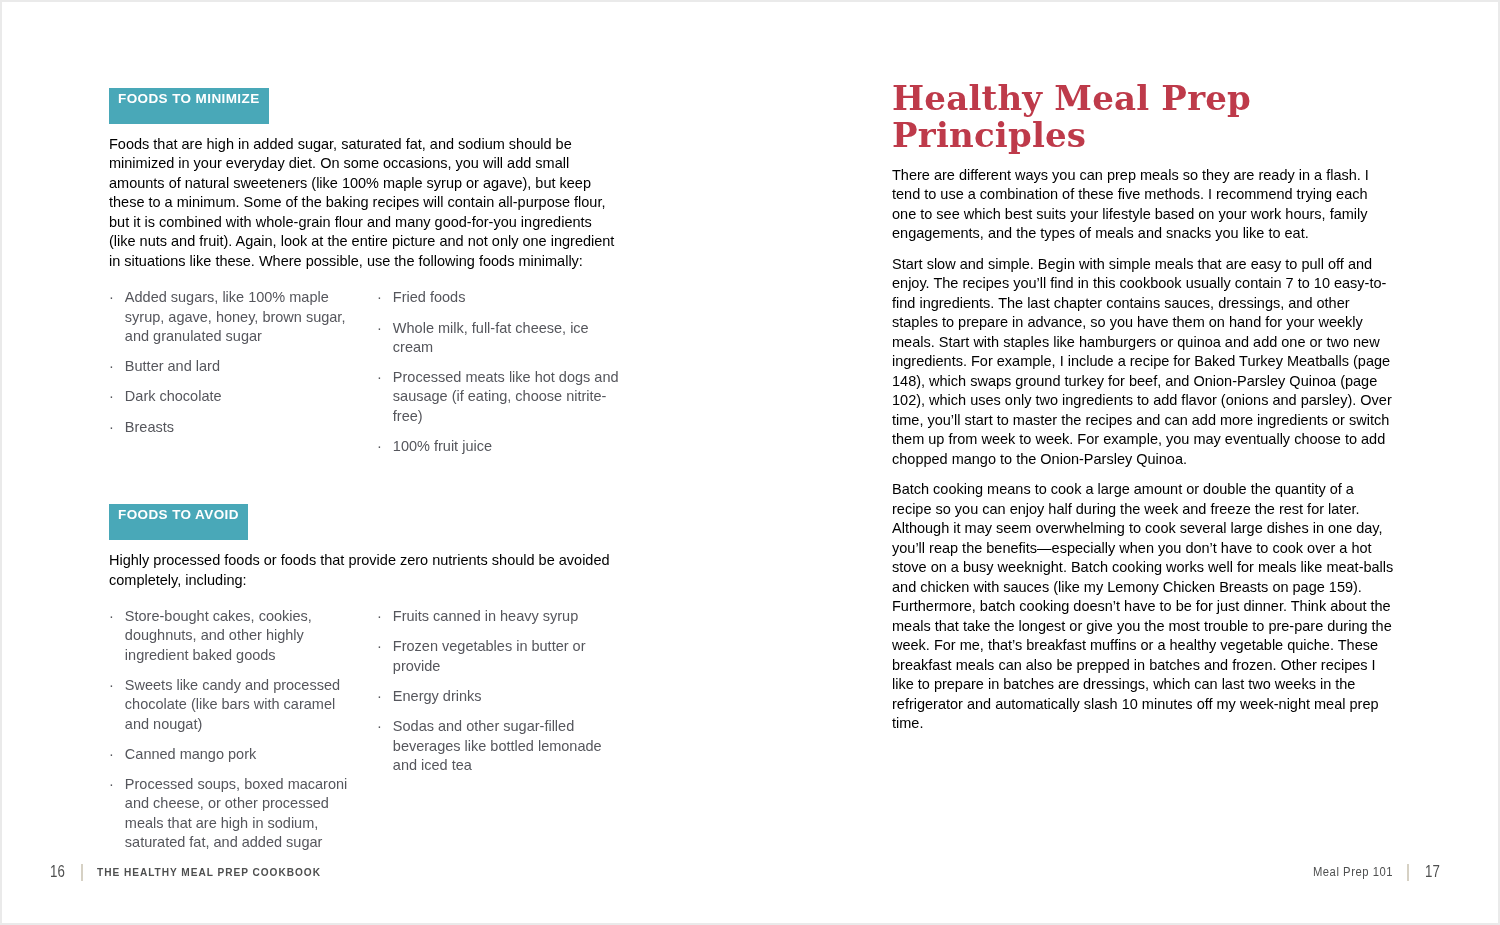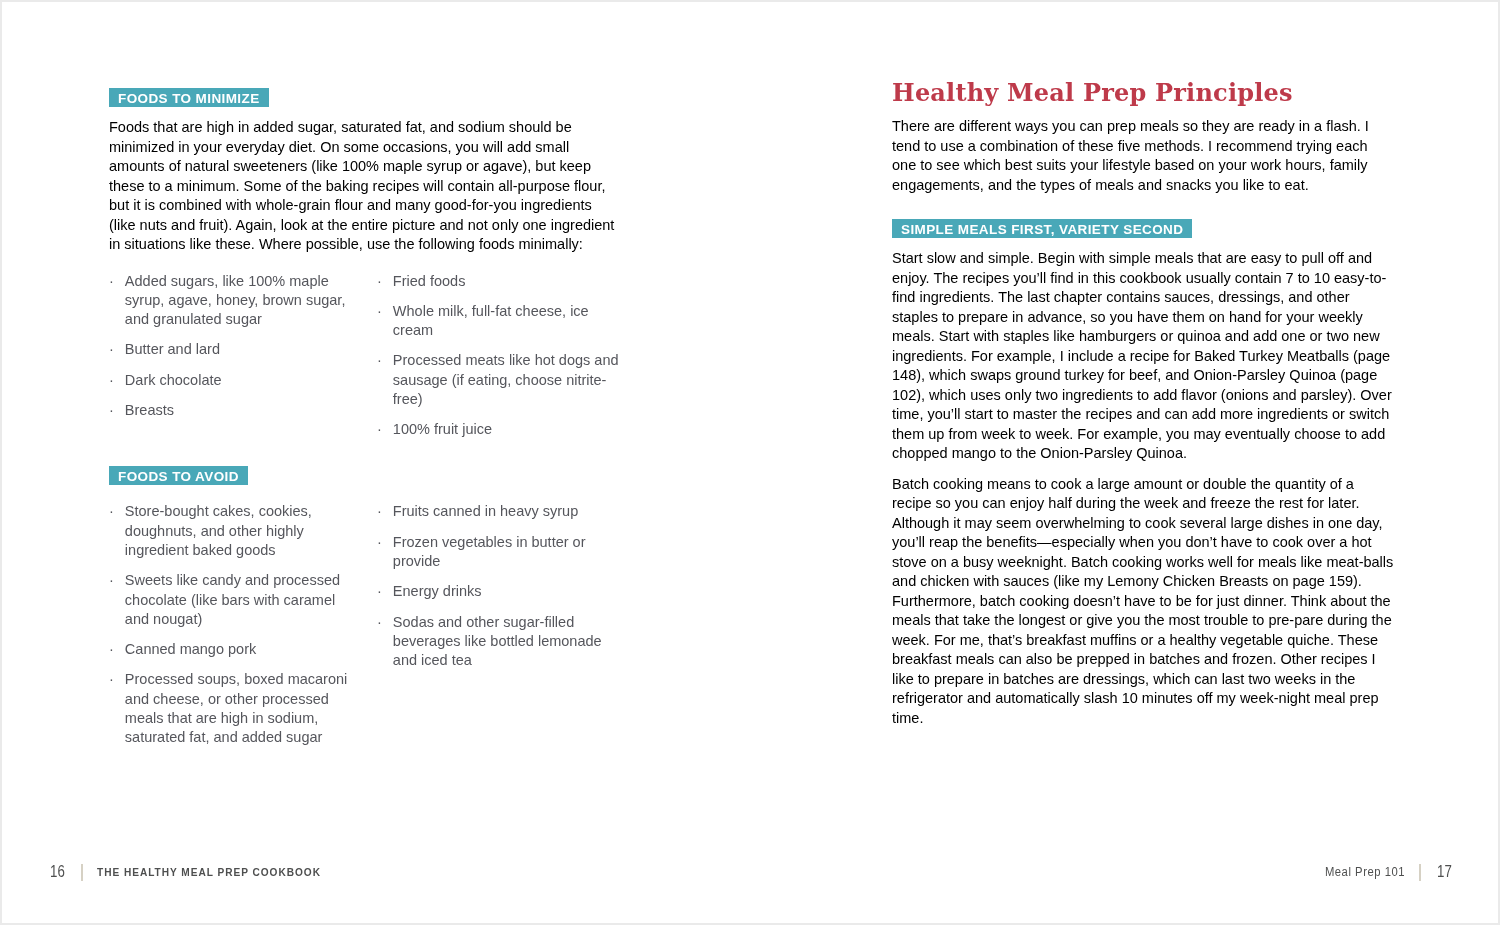--- a/index.html
+++ b/index.html
@@ -8,45 +8,45 @@
     border:2px solid #eaeaea;box-sizing:border-box;overflow:hidden;
     font-family:"Liberation Sans",sans-serif;
   }
   .page{position:absolute;}
   .left-page{left:107px;top:86px;width:507px;}
   .right-page{left:890px;top:78px;width:502px;}
 
   .badge{
     display:inline-block;background:#49a8b8;color:#ffffff;
     font-size:13.5px;font-weight:700;letter-spacing:.4px;
-    padding:4px 9px 0 9px;line-height:1.1;
+    padding:4px 9px 17px 9px;line-height:1.1;
   }
   .body-text{
     font-size:14.5px;line-height:1.345;color:#000000;margin-top:11px;
   }
   .page-title{
     font-family:"DejaVu Serif",serif;font-weight:700;
-    font-size:24px;color:#be3a4a;letter-spacing:.2px;line-height:1.1;
+    font-size:34px;color:#be3a4a;letter-spacing:.2px;line-height:1.1;
     margin:0 0 4px 0;
   }
   .cols{display:flex;gap:16px;margin-top:17px;}
   .col1{width:252px;flex:none;}
   .col2{width:246px;flex:none;}
   ul.blist{list-style:none;margin:0;padding:0;}
   ul.blist li{
     display:flex;gap:11px;margin-bottom:11px;
     font-size:14.5px;line-height:1.33;color:#55565c;
   }
   ul.blist .blt{flex:none;color:#55565c;}
   .section-badge{margin-top:24px;}
-  .avoid-badge-wrap{margin-top:16px;}
+  .avoid-badge-wrap{margin-top:37px;}
 
   .footer{position:absolute;top:860px;display:flex;align-items:center;gap:14px;color:#4e4f4f;}
   .footer-left{left:46px;}
-  .footer-right{right:44px;justify-content:space-between;}
+  .footer-right{right:56px;justify-content:space-between;}
   .fbar{width:2px;height:17px;background:#d6d1c4;flex:none;}
   .page-num{
     font-size:17px;font-weight:400;color:#4e4f4f;
     display:inline-block;transform:scaleX(.78);
   }
   .book-title{
     font-size:11.5px;font-weight:700;letter-spacing:1.1px;color:#4e4f4f;
     display:inline-block;transform:scaleX(.88);transform-origin:left center;
   }
   .chapter-label{
@@ -98,20 +98,21 @@
         <li>
             <span class="blt">·</span>
             <span>100% fruit juice</span>
           </li>
       </ul>
     </div>
 
     <div class="avoid-badge-wrap">
       <div class="badge">FOODS TO AVOID</div>
     </div>
+    <div class="body-text">Highly processed foods or foods that provide zero nutrients should be avoided completely, including:</div>
 
     <div class="cols">
       <ul class="blist col1">
         <li>
             <span class="blt">·</span>
             <span>Store-bought cakes, cookies, doughnuts, and other highly ingredient baked goods</span>
           </li>
         <li>
             <span class="blt">·</span>
             <span>Sweets like candy and processed chocolate (like bars with caramel and nougat)</span>
@@ -143,23 +144,20 @@
             <span>Sodas and other sugar-filled beverages like bottled lemonade and iced tea</span>
           </li>
       </ul>
     </div>
   </div>
 
   <div class="page right-page">
     <h1 class="page-title">Healthy Meal Prep Principles</h1>
     <div class="body-text">There are different ways you can prep meals so they are ready in a flash. I tend to use a combination of these five methods. I recommend trying each one to see which best suits your lifestyle based on your work hours, family engagements, and the types of meals and snacks you like to eat.</div>
 
-    <div class="section-badge">
-      <div class="badge">SIMPLE MEALS FIRST, VARIETY SECOND</div>
-    </div>
     <div class="body-text">Start slow and simple. Begin with simple meals that are easy to pull off and enjoy. The recipes you’ll find in this cookbook usually contain 7 to 10 easy-to-find ingredients. The last chapter contains sauces, dressings, and other staples to prepare in advance, so you have them on hand for your weekly meals. Start with staples like hamburgers or quinoa and add one or two new ingredients. For example, I include a recipe for Baked Turkey Meatballs (page 148), which swaps ground turkey for beef, and Onion-Parsley Quinoa (page 102), which uses only two ingredients to add flavor (onions and parsley). Over time, you’ll start to master the recipes and can add more ingredients or switch them up from week to week. For example, you may eventually choose to add chopped mango to the Onion-Parsley Quinoa.</div>
 
     <div class="body-text">Batch cooking means to cook a large amount or double the quantity of a recipe so you can enjoy half during the week and freeze the rest for later. Although it may seem overwhelming to cook several large dishes in one day, you’ll reap the benefits—especially when you don’t have to cook over a hot stove on a busy weeknight. Batch cooking works well for meals like meat-balls and chicken with sauces (like my Lemony Chicken Breasts on page 159). Furthermore, batch cooking doesn’t have to be for just dinner. Think about the meals that take the longest or give you the most trouble to pre-pare during the week. For me, that’s breakfast muffins or a healthy vegetable quiche. These breakfast meals can also be prepped in batches and frozen. Other recipes I like to prepare in batches are dressings, which can last two weeks in the refrigerator and automatically slash 10 minutes off my week-night meal prep time.</div>
   </div>
 
   <div class="footer footer-left">
     <span class="page-num">16</span>
     <span class="fbar"></span>
     <span class="book-title">THE HEALTHY MEAL PREP COOKBOOK</span>
   </div>

